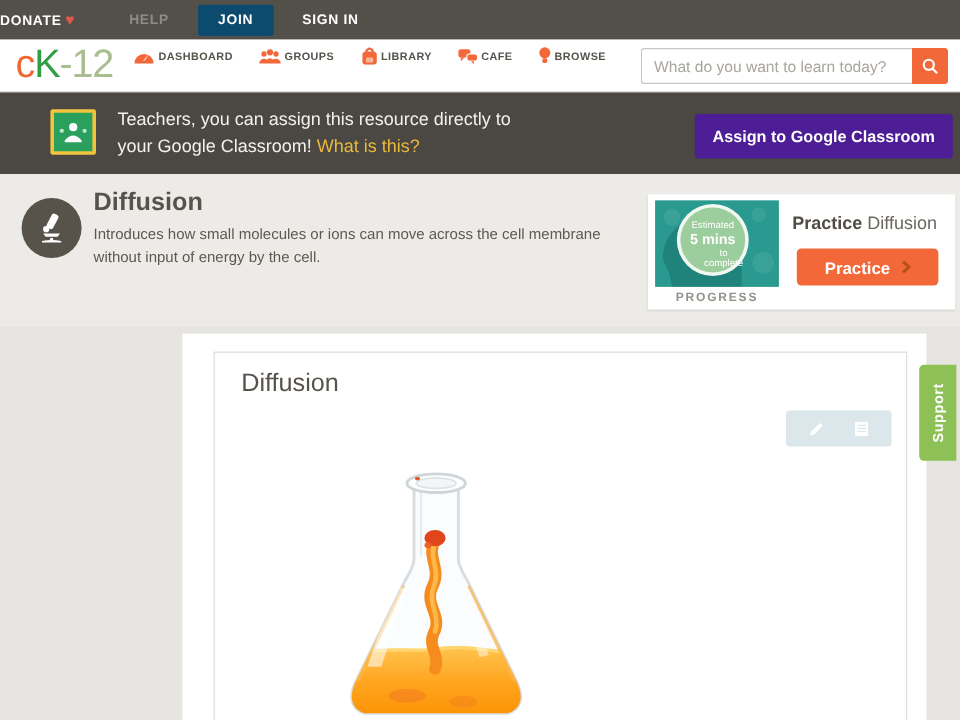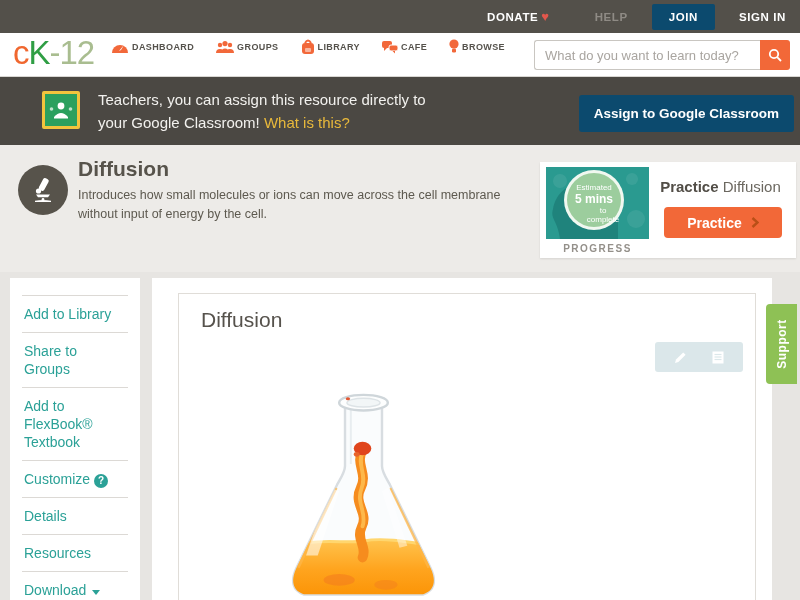--- a/index.html
+++ b/index.html
@@ -1,21 +1,21 @@
 <!DOCTYPE html>
 <html><head>
 <meta charset="utf-8">
 <style>
   * { box-sizing: border-box; margin: 0; padding: 0; }
   html,body { width:800px; height:600px; overflow:hidden; }
   body { font-family:"Liberation Sans", sans-serif; background:#e7e5e2; position:relative; }
 
   
   .topbar { position:absolute; top:0; left:0; width:800px; height:33px; background:#53504a;
-            display:flex; align-items:center; justify-content:flex-end; gap:24px; padding-right:14px;padding-left:40px; }
+            display:flex; align-items:center; justify-content:flex-start; gap:24px; padding-right:14px; }
   .topbar .tb-link { color:#fff; font-size:11.5px; font-weight:bold; letter-spacing:.6px; cursor:pointer; }
   .topbar .heart { color:#e2574c; font-size:13px; margin-left:3px; }
   .topbar .help { color:#8f8b85;margin-left:21px; }
   .join-btn { background:#0c4a6e; color:#fff; border:none; font-weight:bold; font-size:11.5px;
               letter-spacing:.6px; padding:7px 17px; border-radius:2px; cursor:pointer; }
 
   
   .header { position:absolute; top:33px; left:0; width:800px; height:44px; background:#fff;
             border-bottom:1px solid #d9d7d3; }
   .logo { position:absolute; left:13px; top:1px; font-size:33px; letter-spacing:-1px; cursor:pointer; }
@@ -33,21 +33,21 @@
   .search input::placeholder { color:#a9a5a0; }
   .search button { width:30px; height:30px; background:#f26838; border:none; border-radius:0 3px 3px 0;
                    cursor:pointer; display:flex; align-items:center; justify-content:center; }
 
   
   .banner { position:absolute; top:77px; left:0; width:800px; height:85px; background:#4b4843; }
   .gc-icon { position:absolute; left:42px; top:14px; width:38px; height:38px; background:#2ba05e;
              border:3px solid #f2c43d; border-radius:2px; display:flex; align-items:center; justify-content:center; }
   .banner-text { position:absolute; left:98px; top:11px; font-size:15px; color:#f2f1ee; line-height:23px; }
   .banner-link { color:#e9b93b; cursor:pointer; }
-  .assign-btn { position:absolute; right:6px; top:18px; height:37px; background:#0c4a6e; color:#fff;
+  .assign-btn { position:absolute; right:6px; top:18px; height:37px; background:#4c1d95; color:#fff;
                 border:none; border-radius:3px; font-weight:bold; font-size:13.5px; padding:0 15px;
                 cursor:pointer; font-family:"Liberation Sans",sans-serif; }
 
   
   .hero { position:absolute; top:145px; left:0; width:800px; height:127px; background:#edebe8; }
   .hero-circle { position:absolute; left:18px; top:20px; width:50px; height:50px; border-radius:50%;
                  background:#57534b; display:flex; align-items:center; justify-content:center; }
   .hero-title { position:absolute; left:78px; top:12px; font-size:21px; font-weight:bold; color:#57534b; }
   .hero-desc { position:absolute; left:78px; top:41px; width:458px; font-size:12.5px; color:#5d594f; line-height:19px; }
 
@@ -220,36 +220,20 @@
         <svg width="8" height="11" viewBox="0 0 8 11">
           <path d="M1.5,1 L6.5,5.5 L1.5,10" stroke="#b94f17" stroke-width="2.4" fill="none"></path>
         </svg>
       </button>
     </div>
   </div>
 </div>
 
 <div class="content">
 
-  <div class="sidebar">
-    <ul>
-      <li>Add to Library</li>
-      <li>Share to Groups</li>
-      <li>Add to FlexBook® Textbook</li>
-      <li>
-        <span>Customize</span><span class="qbadge">?</span>
-      </li>
-      <li>Details</li>
-      <li>Resources</li>
-      <li>
-        <span>Download</span><span class="caret-down"></span>
-      </li>
-
-    </ul>
-  </div>
 
   <div class="main-outer">
     <div class="main-panel">
       <div class="main-title">Diffusion</div>
       <div class="tools">
         <span class="tool-btn">
           <svg width="13" height="13" viewBox="0 0 13 13">
             <path d="M1,12 L2,8.6 L9.2,1.4 L11.6,3.8 L4.4,11 Z" fill="#fff"></path>
           </svg>
         </span>

